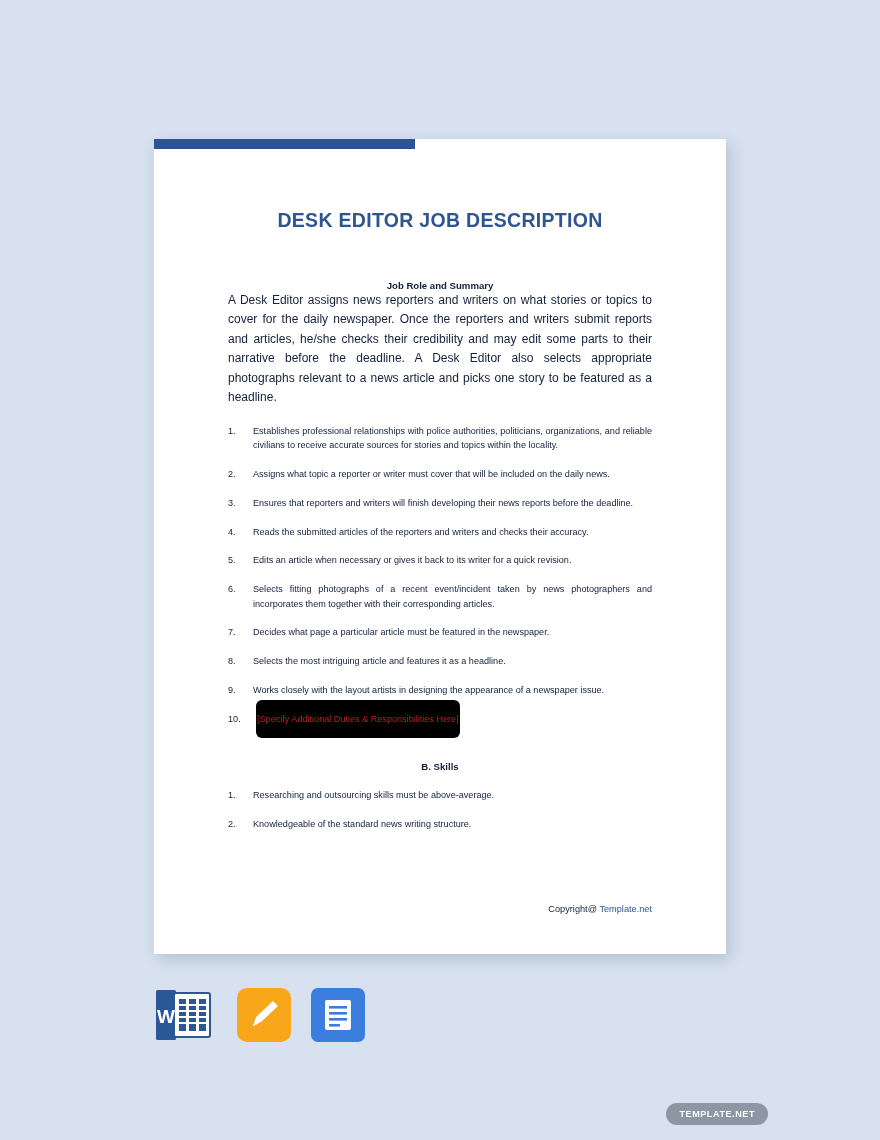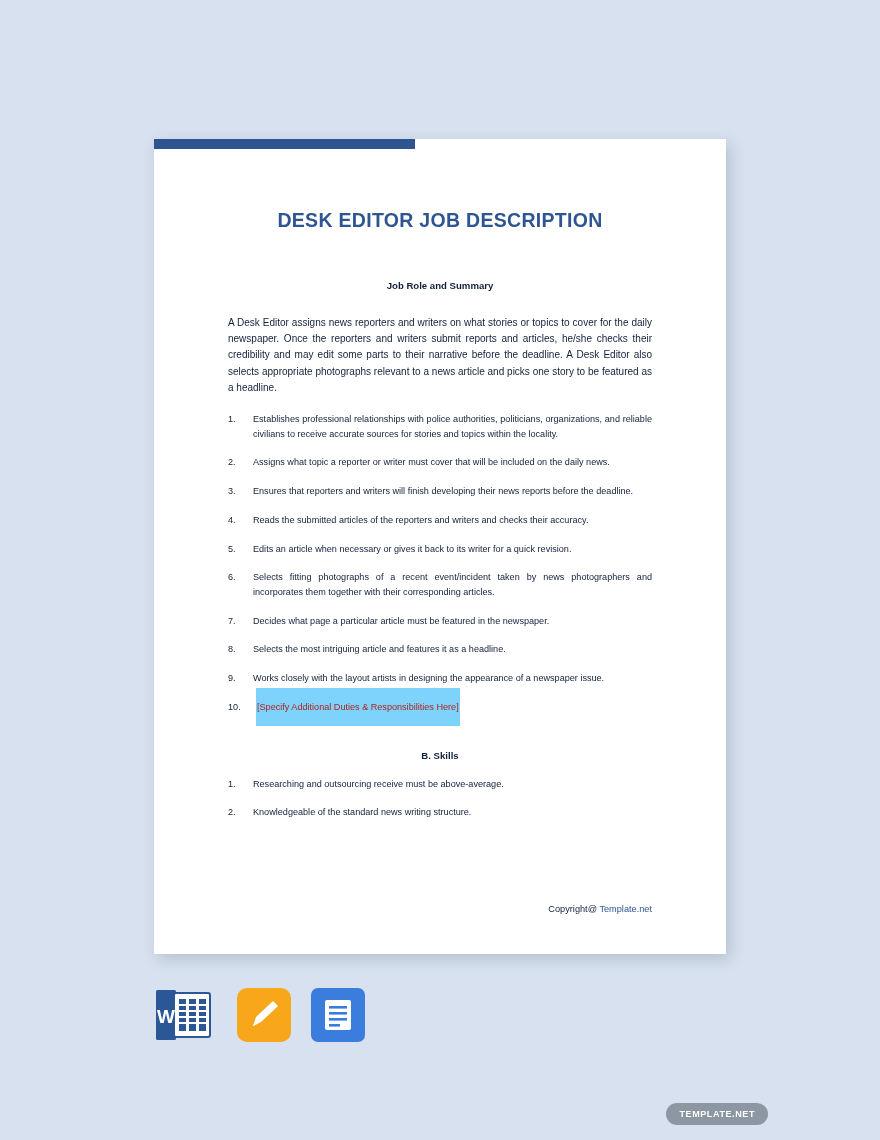--- a/index.html
+++ b/index.html
@@ -62,22 +62,22 @@
     font-size: 9.6px;
     font-weight: bold;
     color: #13203b;
     text-align: center;
   }
   .sec-role { margin-top: 48px; }
   .sec-duties { margin-top: 36px; }
   .sec-skills { margin-top: 35px; }
 
   .summary-para {
-    margin: 24px 0 0 0;
-    font-size: 10px;
+    margin: 0 0 0 0;
+    font-size: 12px;
     line-height: 1.62;
     color: #13203b;
     text-align: justify;
   }
 
   ol.num-list {
     margin: 12px 0 0 0;
     padding: 0;
     list-style: none;
     counter-reset: itm;
@@ -99,23 +99,24 @@
     left: 0;
     top: 0;
     width: 20px;
     text-align: left;
     font-size: 9.1px;
     color: #13203b;
   }
   ol.num-list > li.wide-num { padding-left: 28px; }
 
   .hl {
-    background: #7dd3fc;
+    background: #000000;
     color: #b32222;
     padding: 14px 1px;
+    border-radius: 6px;
   }
 
   .copyright {
     position: absolute;
     right: 74px;
     bottom: 40px;
     font-size: 9.2px;
     color: #13203b;
     white-space: nowrap;
   }
@@ -182,21 +183,21 @@
         <li>Selects fitting photographs of a recent event/incident taken by news photographers and incorporates them together with their corresponding articles.</li>
         <li>Decides what page a particular article must be featured in the newspaper.</li>
         <li>Selects the most intriguing article and features it as a headline.</li>
         <li>Works closely with the layout artists in designing the appearance of a newspaper issue.</li>
         <li class="wide-num"><span class="hl">[Specify Additional Duties &amp; Responsibilities Here]</span></li>
       </ol>
 
       <h2 class="section-heading sec-skills">B. Skills</h2>
 
       <ol class="num-list">
-        <li>Researching and outsourcing receive must be above-average.</li>
+        <li>Researching and outsourcing skills must be above-average.</li>
         <li>Knowledgeable of the standard news writing structure.</li>
       </ol>
 
     </div>
 
     <div class="copyright">
       <span>Copyright@</span>
       <a href="#">Template.net</a>
     </div>
   </div>

